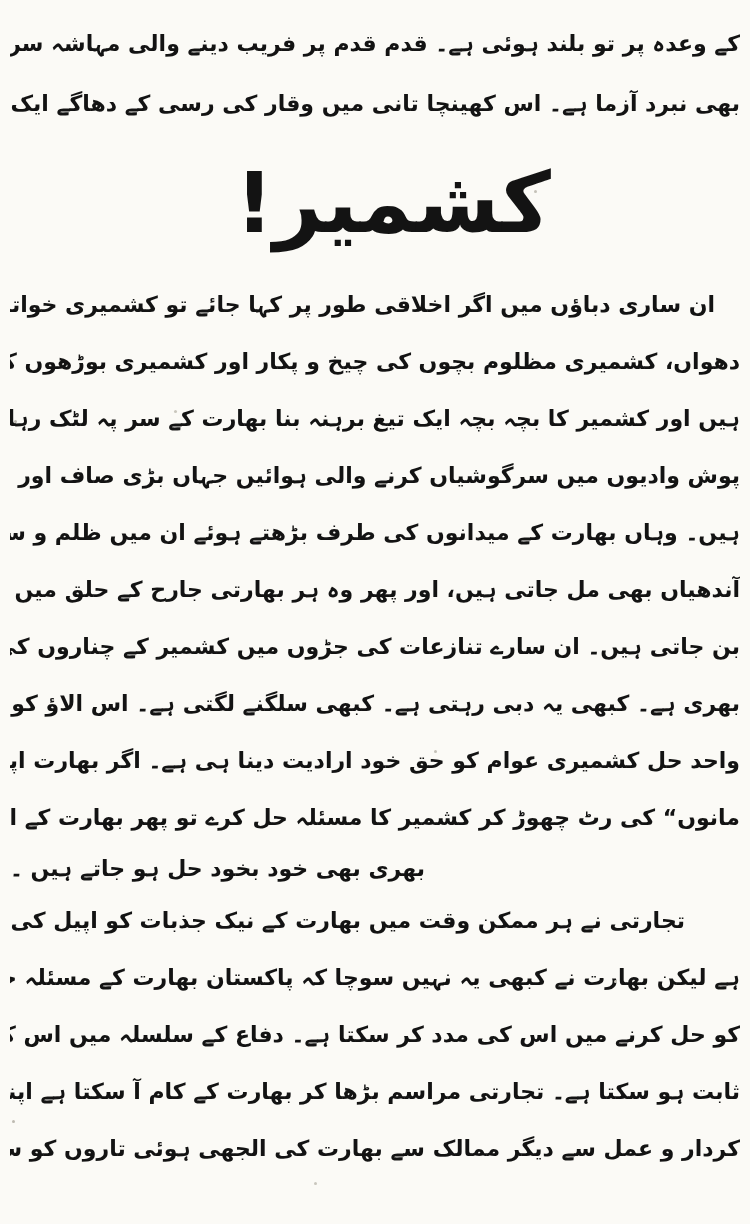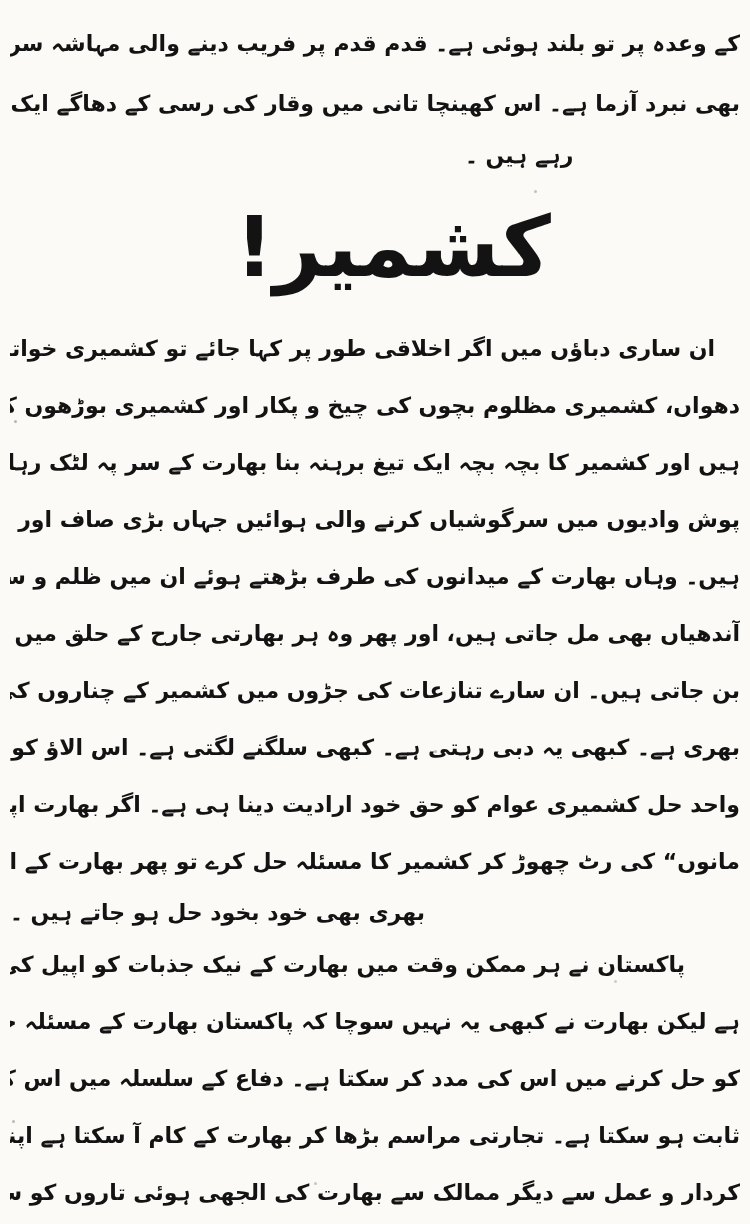--- a/index.html
+++ b/index.html
@@ -78,40 +78,39 @@
 </head>
 <body>
 
 <div class="page">
 
   <div class="noise"></div>
 
   <div class="top-block">
     <div class="line">کے وعدہ پر تو بلند ہوئی ہے۔ قدم قدم پر فریب دینے والی مہاشہ سرکار سکھوں سے</div>
     <div class="line">بھی نبرد آزما ہے۔ اس کھینچا تانی میں وقار کی رسی کے دھاگے ایک ایک کر کے ٹوٹ</div>
-    <div class="short-line top-last">رہے ہیں ۔</div>
   </div>
 
   <div class="heading">کشمیر!</div>
 
   <div class="para">
     <div class="line para1-first">ان ساری دباؤں میں اگر اخلاقی طور پر کہا جائے تو کشمیری خواتین کی آہوں کا</div>
     <div class="line">دھواں، کشمیری مظلوم بچوں کی چیخ و پکار اور کشمیری بوڑھوں کی گھٹی گھٹی سانسیں شامل</div>
     <div class="line">ہیں اور کشمیر کا بچہ بچہ ایک تیغ برہنہ بنا بھارت کے سر پہ لٹک رہا ہے برف</div>
     <div class="line">پوش وادیوں میں سرگوشیاں کرنے والی ہوائیں جہاں بڑی صاف اور سرد ہوتی</div>
     <div class="line">ہیں۔ وہاں بھارت کے میدانوں کی طرف بڑھتے ہوئے ان میں ظلم و ستم کی</div>
     <div class="line">آندھیاں بھی مل جاتی ہیں، اور پھر وہ ہر بھارتی جارح کے حلق میں ایک پھانس</div>
     <div class="line">بن جاتی ہیں۔ ان سارے تنازعات کی جڑوں میں کشمیر کے چناروں کی آگ</div>
     <div class="line">بھری ہے۔ کبھی یہ دبی رہتی ہے۔ کبھی سلگنے لگتی ہے۔ اس الاؤ کو ٹھنڈا کرنے کا</div>
     <div class="line">واحد حل کشمیری عوام کو حق خود ارادیت دینا ہی ہے۔ اگر بھارت اپنی ”میں نہ</div>
     <div class="line">مانوں“ کی رٹ چھوڑ کر کشمیر کا مسئلہ حل کرے تو پھر بھارت کے اور کئی</div>
     <div class="short-line para1-last">بھری بھی خود بخود حل ہو جاتے ہیں ۔</div>
   </div>
 
   <div class="para">
-    <div class="line para2-first">پاکستان نے ہر ممکن وقت میں بھارت کے نیک جذبات کو اپیل کی</div>
+    <div class="line para2-first">تجارتی نے ہر ممکن وقت میں بھارت کے نیک جذبات کو اپیل کی</div>
     <div class="line">ہے لیکن بھارت نے کبھی یہ نہیں سوچا کہ پاکستان بھارت کے مسئلہ خوراک</div>
     <div class="line">کو حل کرنے میں اس کی مدد کر سکتا ہے۔ دفاع کے سلسلہ میں اس کا معاون</div>
     <div class="line">ثابت ہو سکتا ہے۔ تجارتی مراسم بڑھا کر بھارت کے کام آ سکتا ہے اپنے</div>
     <div class="line">کردار و عمل سے دیگر ممالک سے بھارت کی الجھی ہوئی تاروں کو سلجھا</div>
   </div>
 
 </div>
 
 </body></html>

